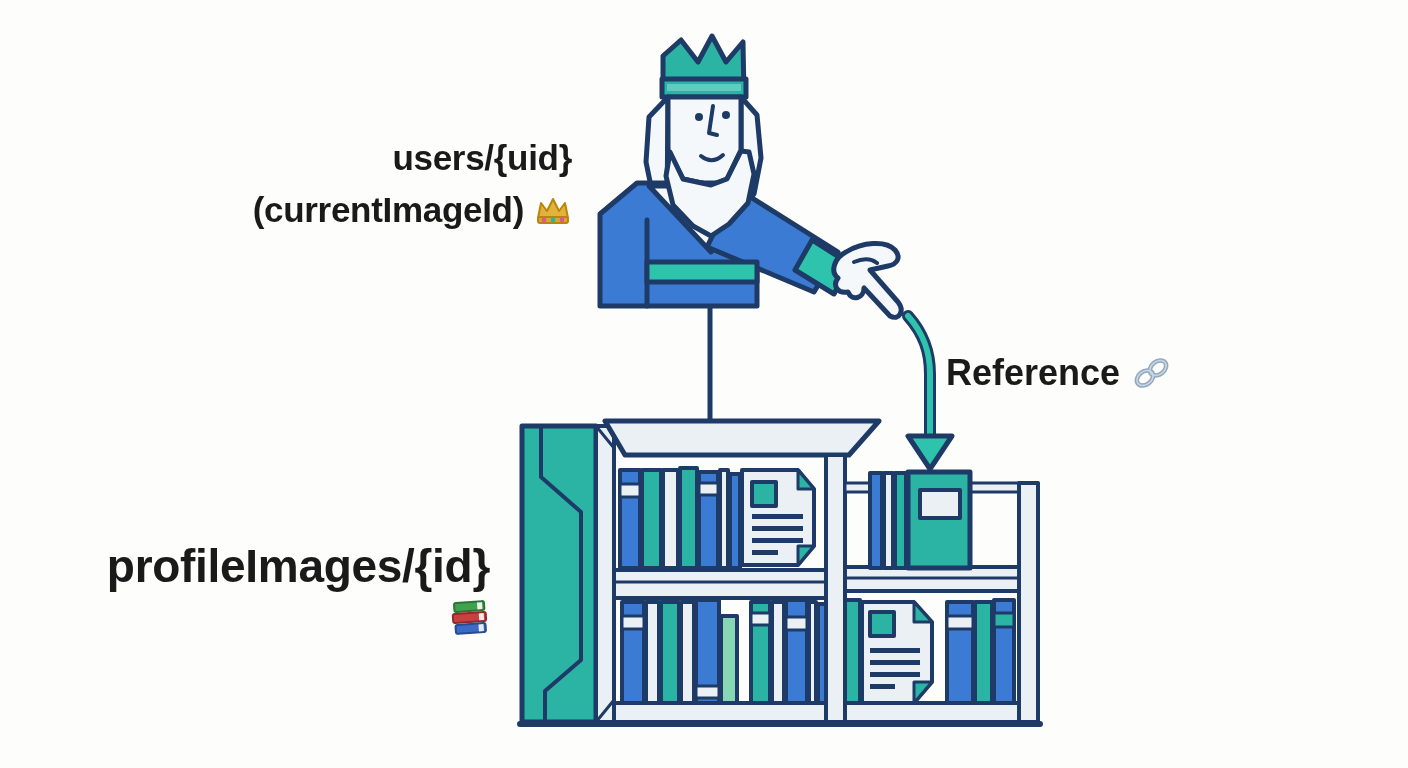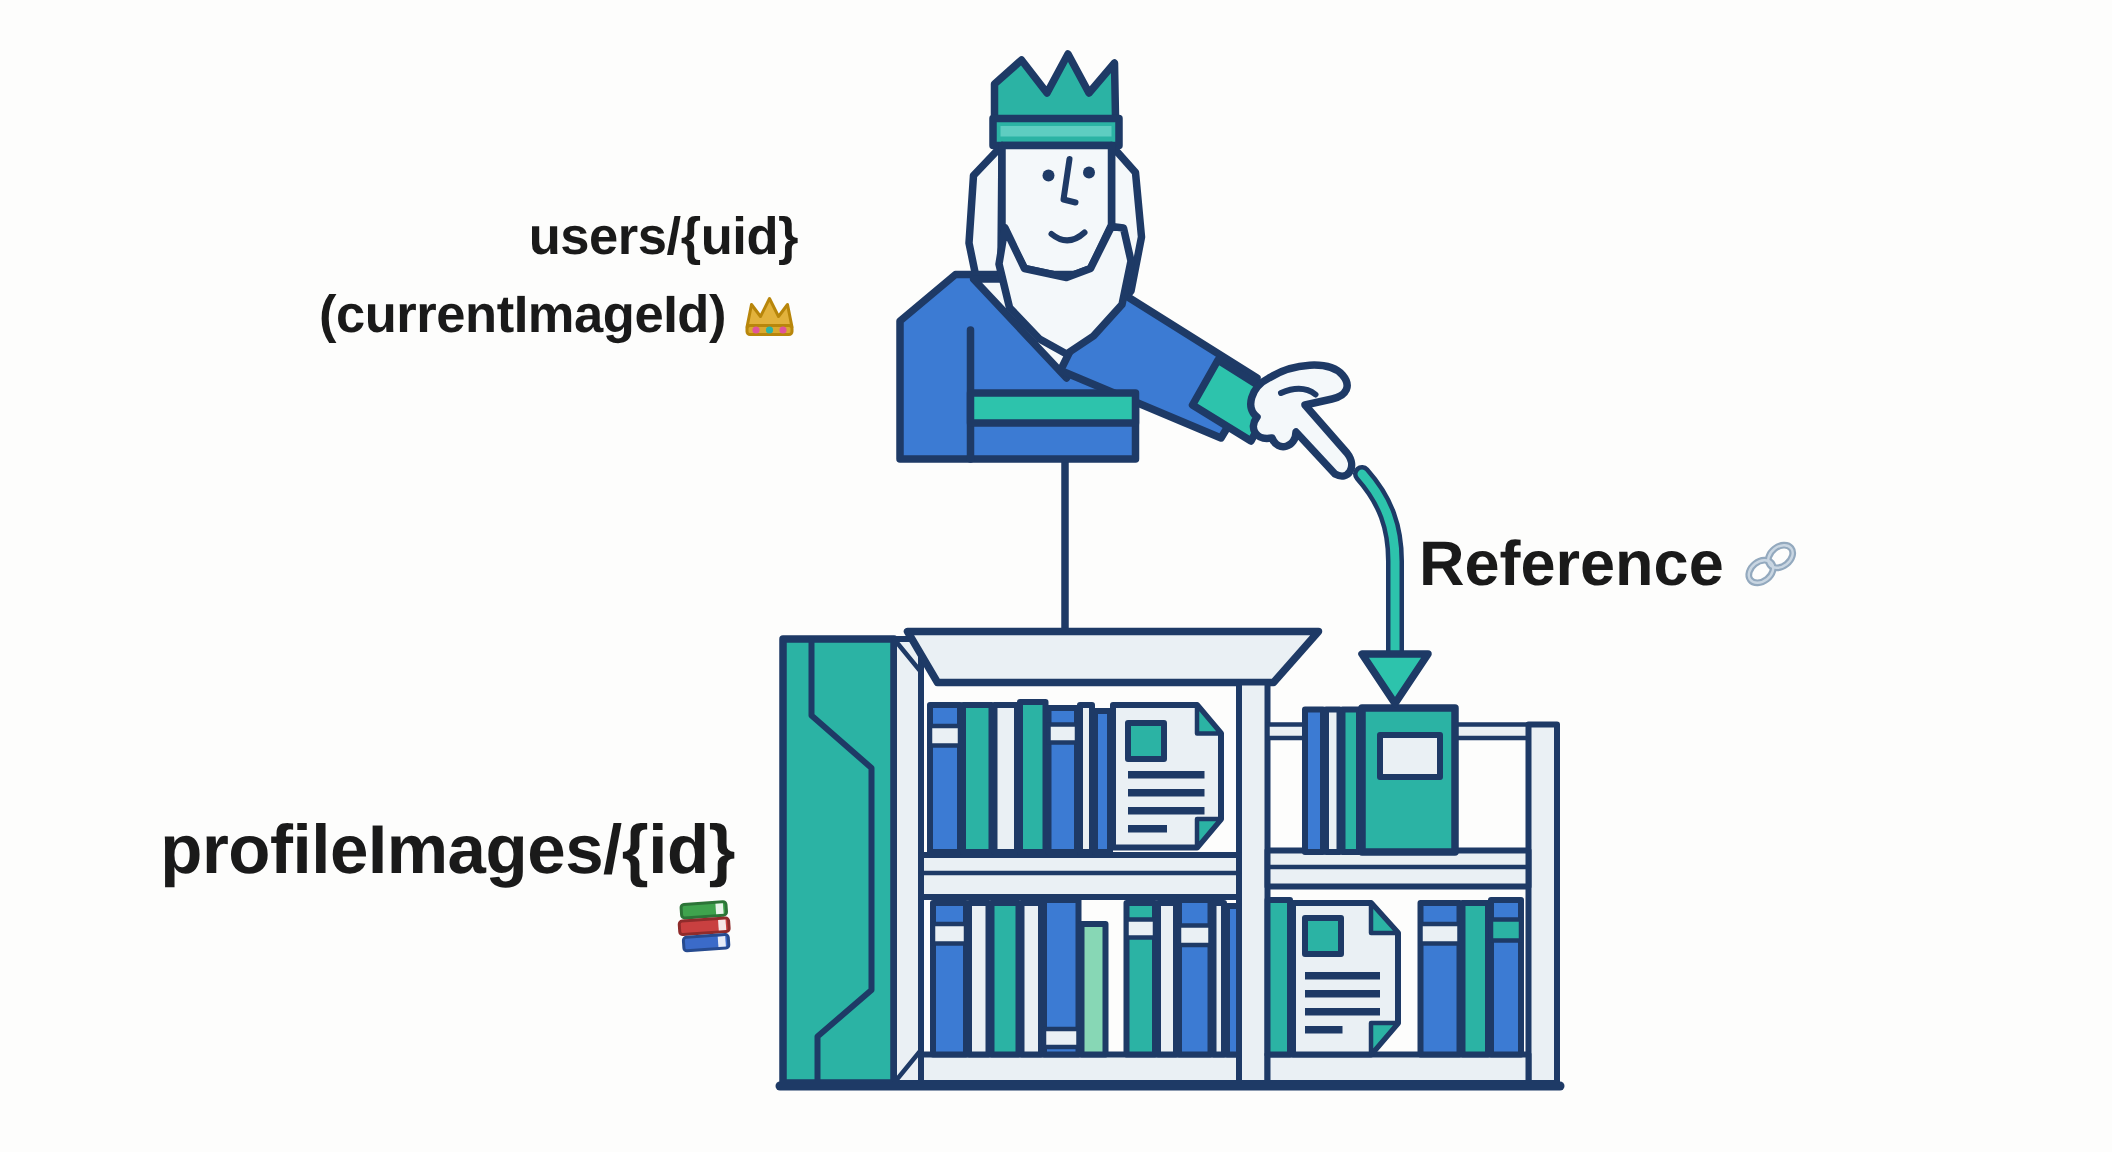--- a/index.html
+++ b/index.html
@@ -13,21 +13,21 @@
 
   
   .node-label{
     position:absolute;text-align:right;color:var(--ink,#1A1A1A);
     font-weight:700;font-size:35px;line-height:1.48;letter-spacing:-0.3px;
     white-space:nowrap;
   }
   .node-label .row{display:flex;justify-content:flex-end;align-items:center;gap:10px;}
   .ref-label{
     position:absolute;display:flex;align-items:center;gap:12px;
-    color:var(--ink,#1A1A1A);font-weight:700;font-size:42px;white-space:nowrap;
+    color:var(--ink,#1A1A1A);font-weight:700;font-size:36px;white-space:nowrap;
   }
   .mini-icon{display:inline-block;flex:0 0 auto;}
 
   
   .f-teal  {fill:var(--teal,#2BB3A4);}
   .f-tealb {fill:var(--teal-bright,#2DC3AC);}
   .f-blue  {fill:var(--blue,#3C7BD3);}
   .f-paper {fill:var(--paper,#EAF0F4);}
   .f-white {fill:var(--white,#F4F8FA);}
   .f-mint  {fill:var(--mint,#87D7B5);}
@@ -176,21 +176,21 @@
       </g>
     </g>
 
     <g>
       <path d="M908,316 C924,334 930,352 930,374 L930,438" class="f-none s-navy sw12"></path>
       <path d="M908,316 C924,334 930,352 930,374 L930,436" class="f-none s-tealb"></path>
       <path d="M908,436 L952,436 L930,469 Z" class="f-tealb s-navy sw5"></path>
     </g>
   </svg>
 
-  <div class="node-label" style="top:132px; right:876px;">
+  <div class="node-label" style="top:132px; right:836px;">
     <div>users/{uid}</div>
     <div class="row">
       <span>(currentImageId)</span>
       <svg class="mini-icon" width="38" height="32" viewBox="0 0 38 32" role="img" aria-label="👑">
         <path d="M4,24 L7,9 L13,17 L19,5 L25,17 L31,9 L34,24 Z" fill="#E2B23C" stroke="#B8860B" stroke-width="2" stroke-linejoin="round"></path>
         <rect x="4" y="23" width="30" height="6" rx="2" fill="#D9A92F" stroke="#B8860B" stroke-width="2"></rect>
         <circle cx="10" cy="26" r="2.4" fill="#E0559A"></circle>
         <circle cx="19" cy="26" r="2.4" fill="#2BB3A4"></circle>
         <circle cx="28" cy="26" r="2.4" fill="#E0559A"></circle>
       </svg>

